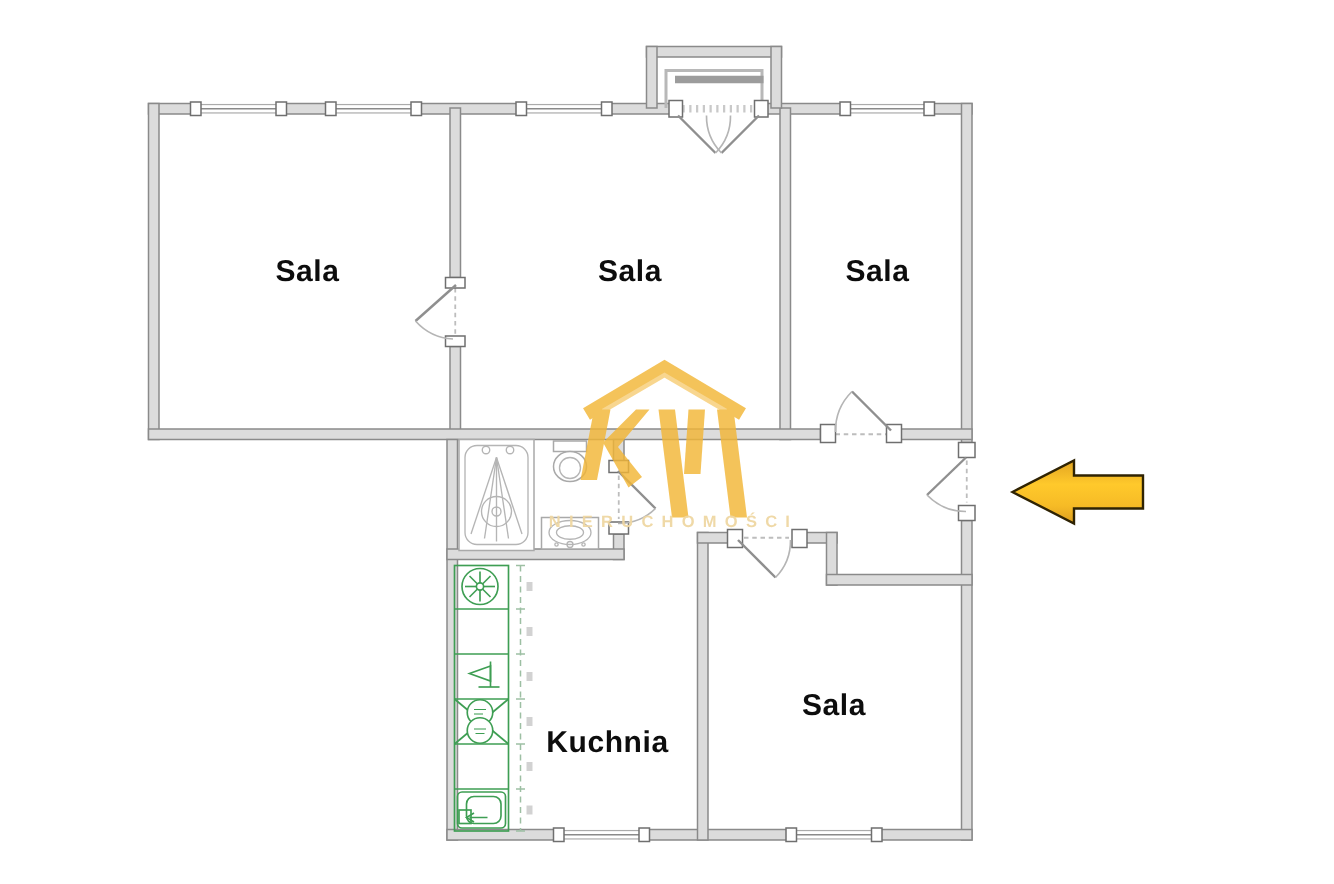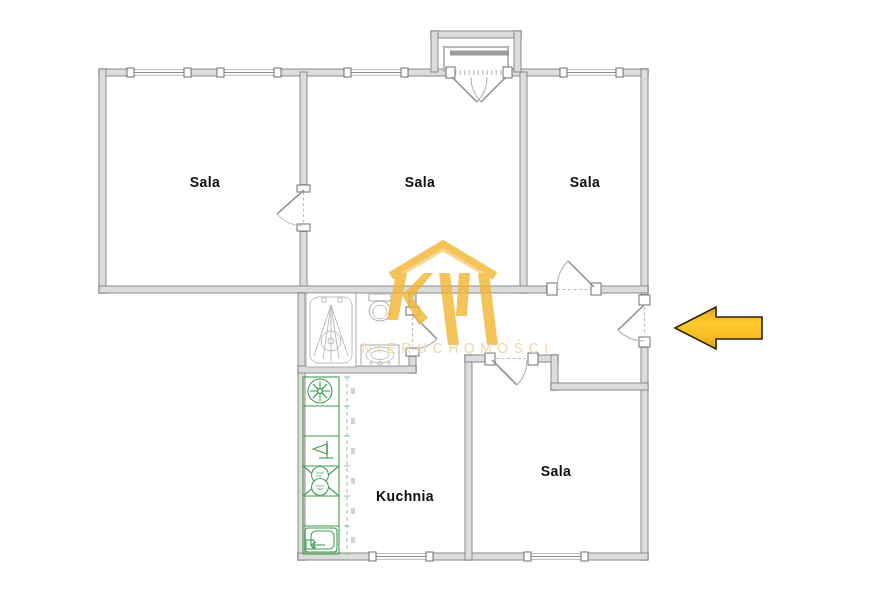--- a/index.html
+++ b/index.html
@@ -3,27 +3,27 @@
 <meta charset="utf-8">
 <style>
   html,body{margin:0;padding:0;background:#fff;}
   .stage{
     position:relative;width:889px;height:589px;background:#fff;overflow:hidden;
     font-family:"Liberation Sans", sans-serif;
   }
   .stage svg{position:absolute;left:0;top:0;}
   .room-label{
     position:absolute;transform:translate(-50%,-50%);
-    font-weight:bold;font-size:14px;color:#0d0d0d;letter-spacing:.4px;
+    font-weight:bold;font-size:20px;color:#0d0d0d;letter-spacing:.4px;
     white-space:nowrap;z-index:3;
   }
   .wm-text{
     position:absolute;transform:translate(-50%,-50%);
-    font-weight:normal;font-size:14px;letter-spacing:5.5px;color:#efd7a3;
-    white-space:nowrap;z-index:2;opacity:.95;padding-left:17px;
+    font-weight:bold;font-size:11px;letter-spacing:5.5px;color:#efd7a3;
+    white-space:nowrap;z-index:2;opacity:.95;
   }
   .wall{fill:#dcdcdc;stroke:#8a8a8a;stroke-width:1;}
   .post{fill:#ffffff;stroke:#6f6f6f;stroke-width:1;}
   .winrect{fill:#ffffff;stroke:#ababab;stroke-width:.8;}
   .winline{stroke:#8a8a8a;stroke-width:1;}
   .leaf{stroke:#8f8f8f;stroke-width:1.6;}
   .arc{stroke:#b5b5b5;stroke-width:1.1;fill:none;}
   .dash{stroke:#bdbdbd;stroke-width:1.2;stroke-dasharray:3 2.5;}
   .fix{stroke:#a9a9a9;stroke-width:1;fill:#ffffff;}
   .fixl{stroke:#b5b5b5;stroke-width:.9;fill:none;}

